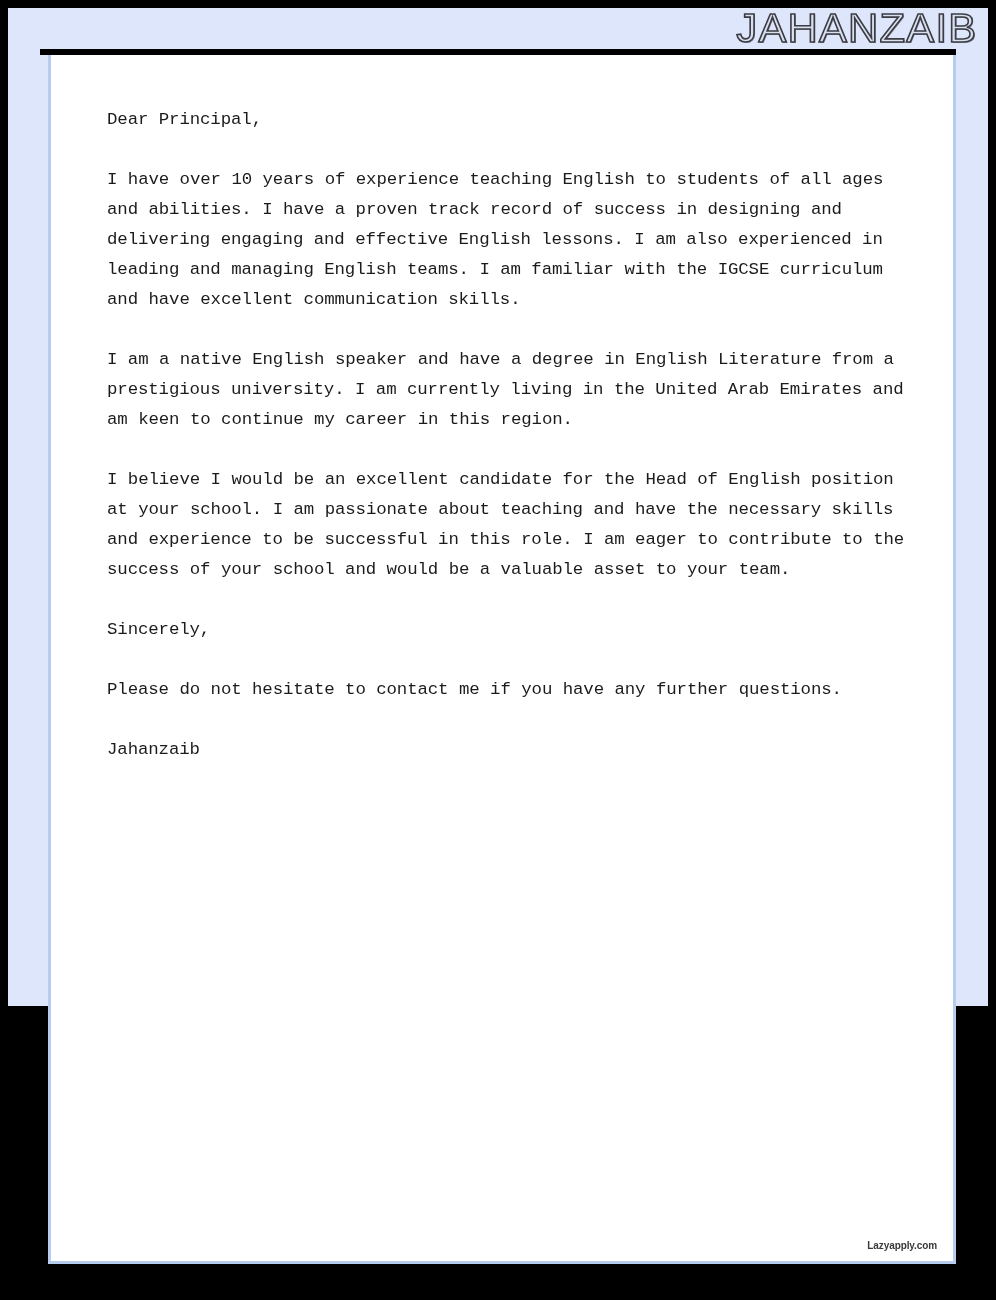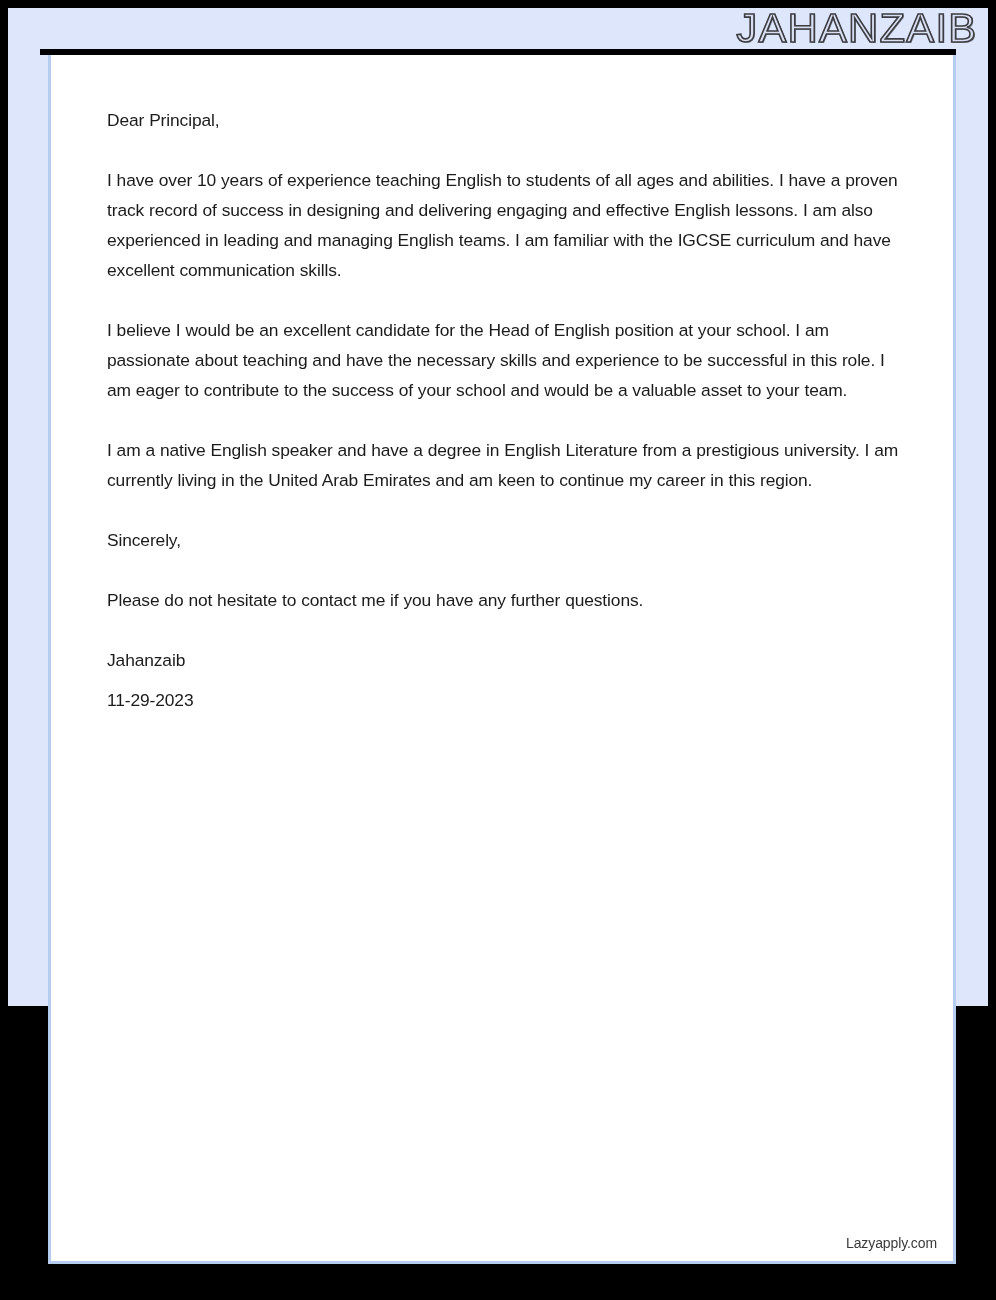--- a/index.html
+++ b/index.html
@@ -79,21 +79,21 @@
 
   .letter-body {
     position: absolute;
     left: 56px;
     top: 50px;
     width: 806px;
   }
 
   .letter-body p {
     margin: 0 0 30px 0;
-    font-family: Liberation Sans, sans-serif;
+    font-family: Liberation Mono, monospace;
     font-size: 17.4px;
     line-height: 30px;
     color: #1b1b1b;
     letter-spacing: -0.12px;
     word-spacing: 0.2px;
   }
 
   .signature-name {
     margin-bottom: 10px !important;
   }
@@ -101,23 +101,24 @@
   .letter-date {
     color: #2b7de0;
     margin-bottom: 0 !important;
   }
 
   .footer-credit {
     position: absolute;
     right: 16px;
     bottom: 10px;
     font-family: "Liberation Sans", sans-serif;
-    font-size: 14px;
+    font-size: 10px;
     color: #3a3a3a;
     letter-spacing: -0.1px;
+    font-weight: bold;
   }
 </style>
 </head>
 <body>
 
 <div class="page-frame">
 
   <div class="header">
     <div class="name-title">JAHANZAIB</div>
   </div>
@@ -126,31 +127,30 @@
 
   <div class="letter-card">
 
     <div class="letter-body">
 
       <p>Dear Principal,</p>
 
 
       <p>I have over 10 years of experience teaching English to students of all ages and abilities. I have a proven track record of success in designing and delivering engaging and effective English lessons. I am also experienced in leading and managing English teams. I am familiar with the IGCSE curriculum and have excellent communication skills.</p>
 
+      <p>I am a native English speaker and have a degree in English Literature from a prestigious university. I am currently living in the United Arab Emirates and am keen to continue my career in this region.</p>
+
       <p>I believe I would be an excellent candidate for the Head of English position at your school. I am passionate about teaching and have the necessary skills and experience to be successful in this role. I am eager to contribute to the success of your school and would be a valuable asset to your team.</p>
-
-      <p>I am a native English speaker and have a degree in English Literature from a prestigious university. I am currently living in the United Arab Emirates and am keen to continue my career in this region.</p>
 
       <p>Sincerely,</p>
 
       <p>Please do not hesitate to contact me if you have any further questions.</p>
 
       <p class="signature-name">Jahanzaib</p>
 
-      <p class="letter-date">11-29-2023</p>
 
     </div>
 
     <div class="footer-credit">Lazyapply.com</div>
 
   </div>
 
 </div>
 
 </body></html>

